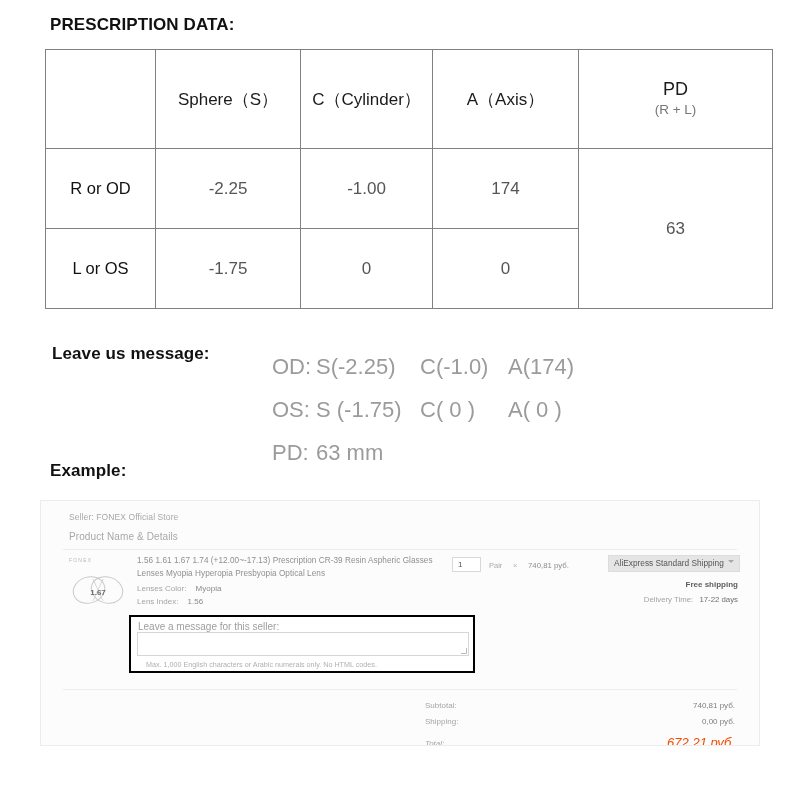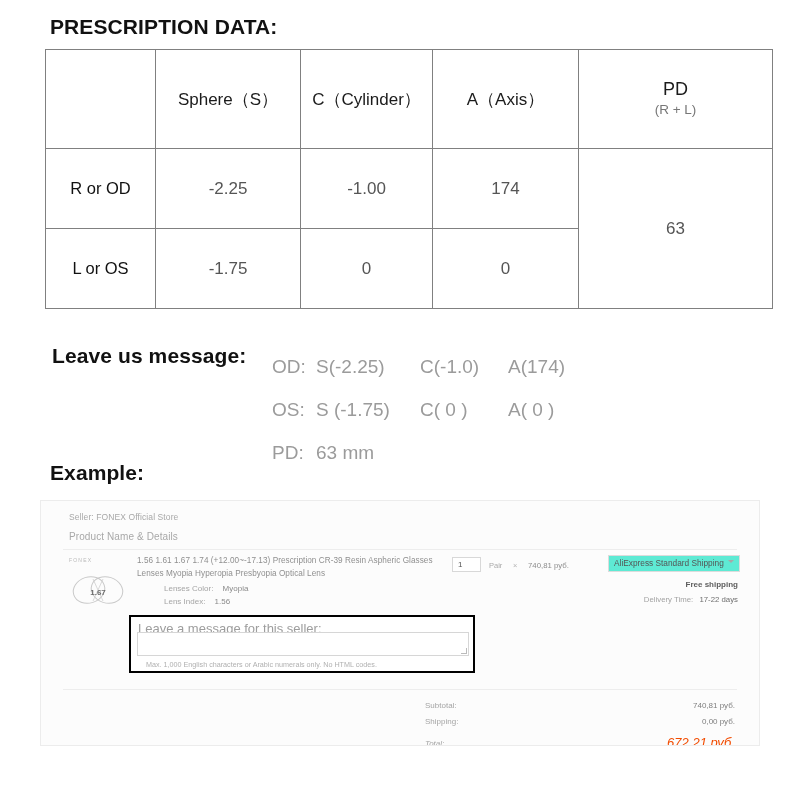--- a/index.html
+++ b/index.html
@@ -11,21 +11,21 @@
     height: 800px;
     background: #ffffff;
     font-family: "Liberation Sans", sans-serif;
     color: #1a1a1a;
     overflow: hidden;
     position: relative;
   }
 
   
   .heading {
-    font-size: 21px;
+    font-size: 17px;
     font-weight: 600;
     color: #111111;
     letter-spacing: 0.1px;
     line-height: 1;
   }
   #prescription-title {
     position: absolute;
     left: 50px;
     top: 16px;
   }
@@ -77,21 +77,21 @@
   .col-c { width: 132px; }
   .col-d { width: 146px; }
   .col-e { width: 194px; }
 
   
   #message-lines {
     position: absolute;
     left: 272px;
     top: 345px;
     color: #9b9b9b;
-    font-size: 19px;
+    font-size: 22px;
     line-height: 43px;
   }
   #message-lines .mline { white-space: pre; }
   .seg-eye  { display: inline-block; width: 44px; }
   .seg-s    { display: inline-block; width: 104px; }
   .seg-c    { display: inline-block; width: 88px; }
 
   
   #example-card {
     position: absolute;
@@ -158,21 +158,20 @@
     font-size: 8.2px;
     line-height: 1.55;
     color: #8f8f8f;
     letter-spacing: 0.05px;
   }
   .attr-row {
     position: absolute;
     left: 96px;
     font-size: 8px;
     color: #a5a5a5;
-    margin-left: 27px;
   }
   #attr-color { top: 83px; }
   #attr-index { top: 96px; }
   .attr-val { color: #8a8a8a; margin-left: 7px; }
 
   
   #qty-box {
     position: absolute;
     left: 411px;
     top: 56px;
@@ -209,21 +208,21 @@
   }
 
   
   #shipping-select {
     position: absolute;
     left: 567px;
     top: 54px;
     width: 132px;
     height: 17px;
     border: 1px solid #dcdcdc;
-    background: #5eead4;
+    background: #e5e5e5;
     box-sizing: border-box;
     font-size: 8.3px;
     color: #555555;
     line-height: 15px;
     padding-left: 5px;
     white-space: nowrap;
   }
   #shipping-caret {
     position: absolute;
     right: 5px;
@@ -259,21 +258,21 @@
     width: 346px;
     height: 58px;
     border: 2px solid #000000;
     background: #ffffff;
     box-sizing: border-box;
   }
   #message-label {
     position: absolute;
     left: 7px;
     top: 4px;
-    font-size: 13px;
+    font-size: 10px;
     color: #9d9d9d;
   }
   #message-textarea {
     position: absolute;
     left: 6px;
     top: 15px;
     width: 332px;
     height: 24px;
     border: 1px solid #d6d6d6;
     background: #ffffff;

